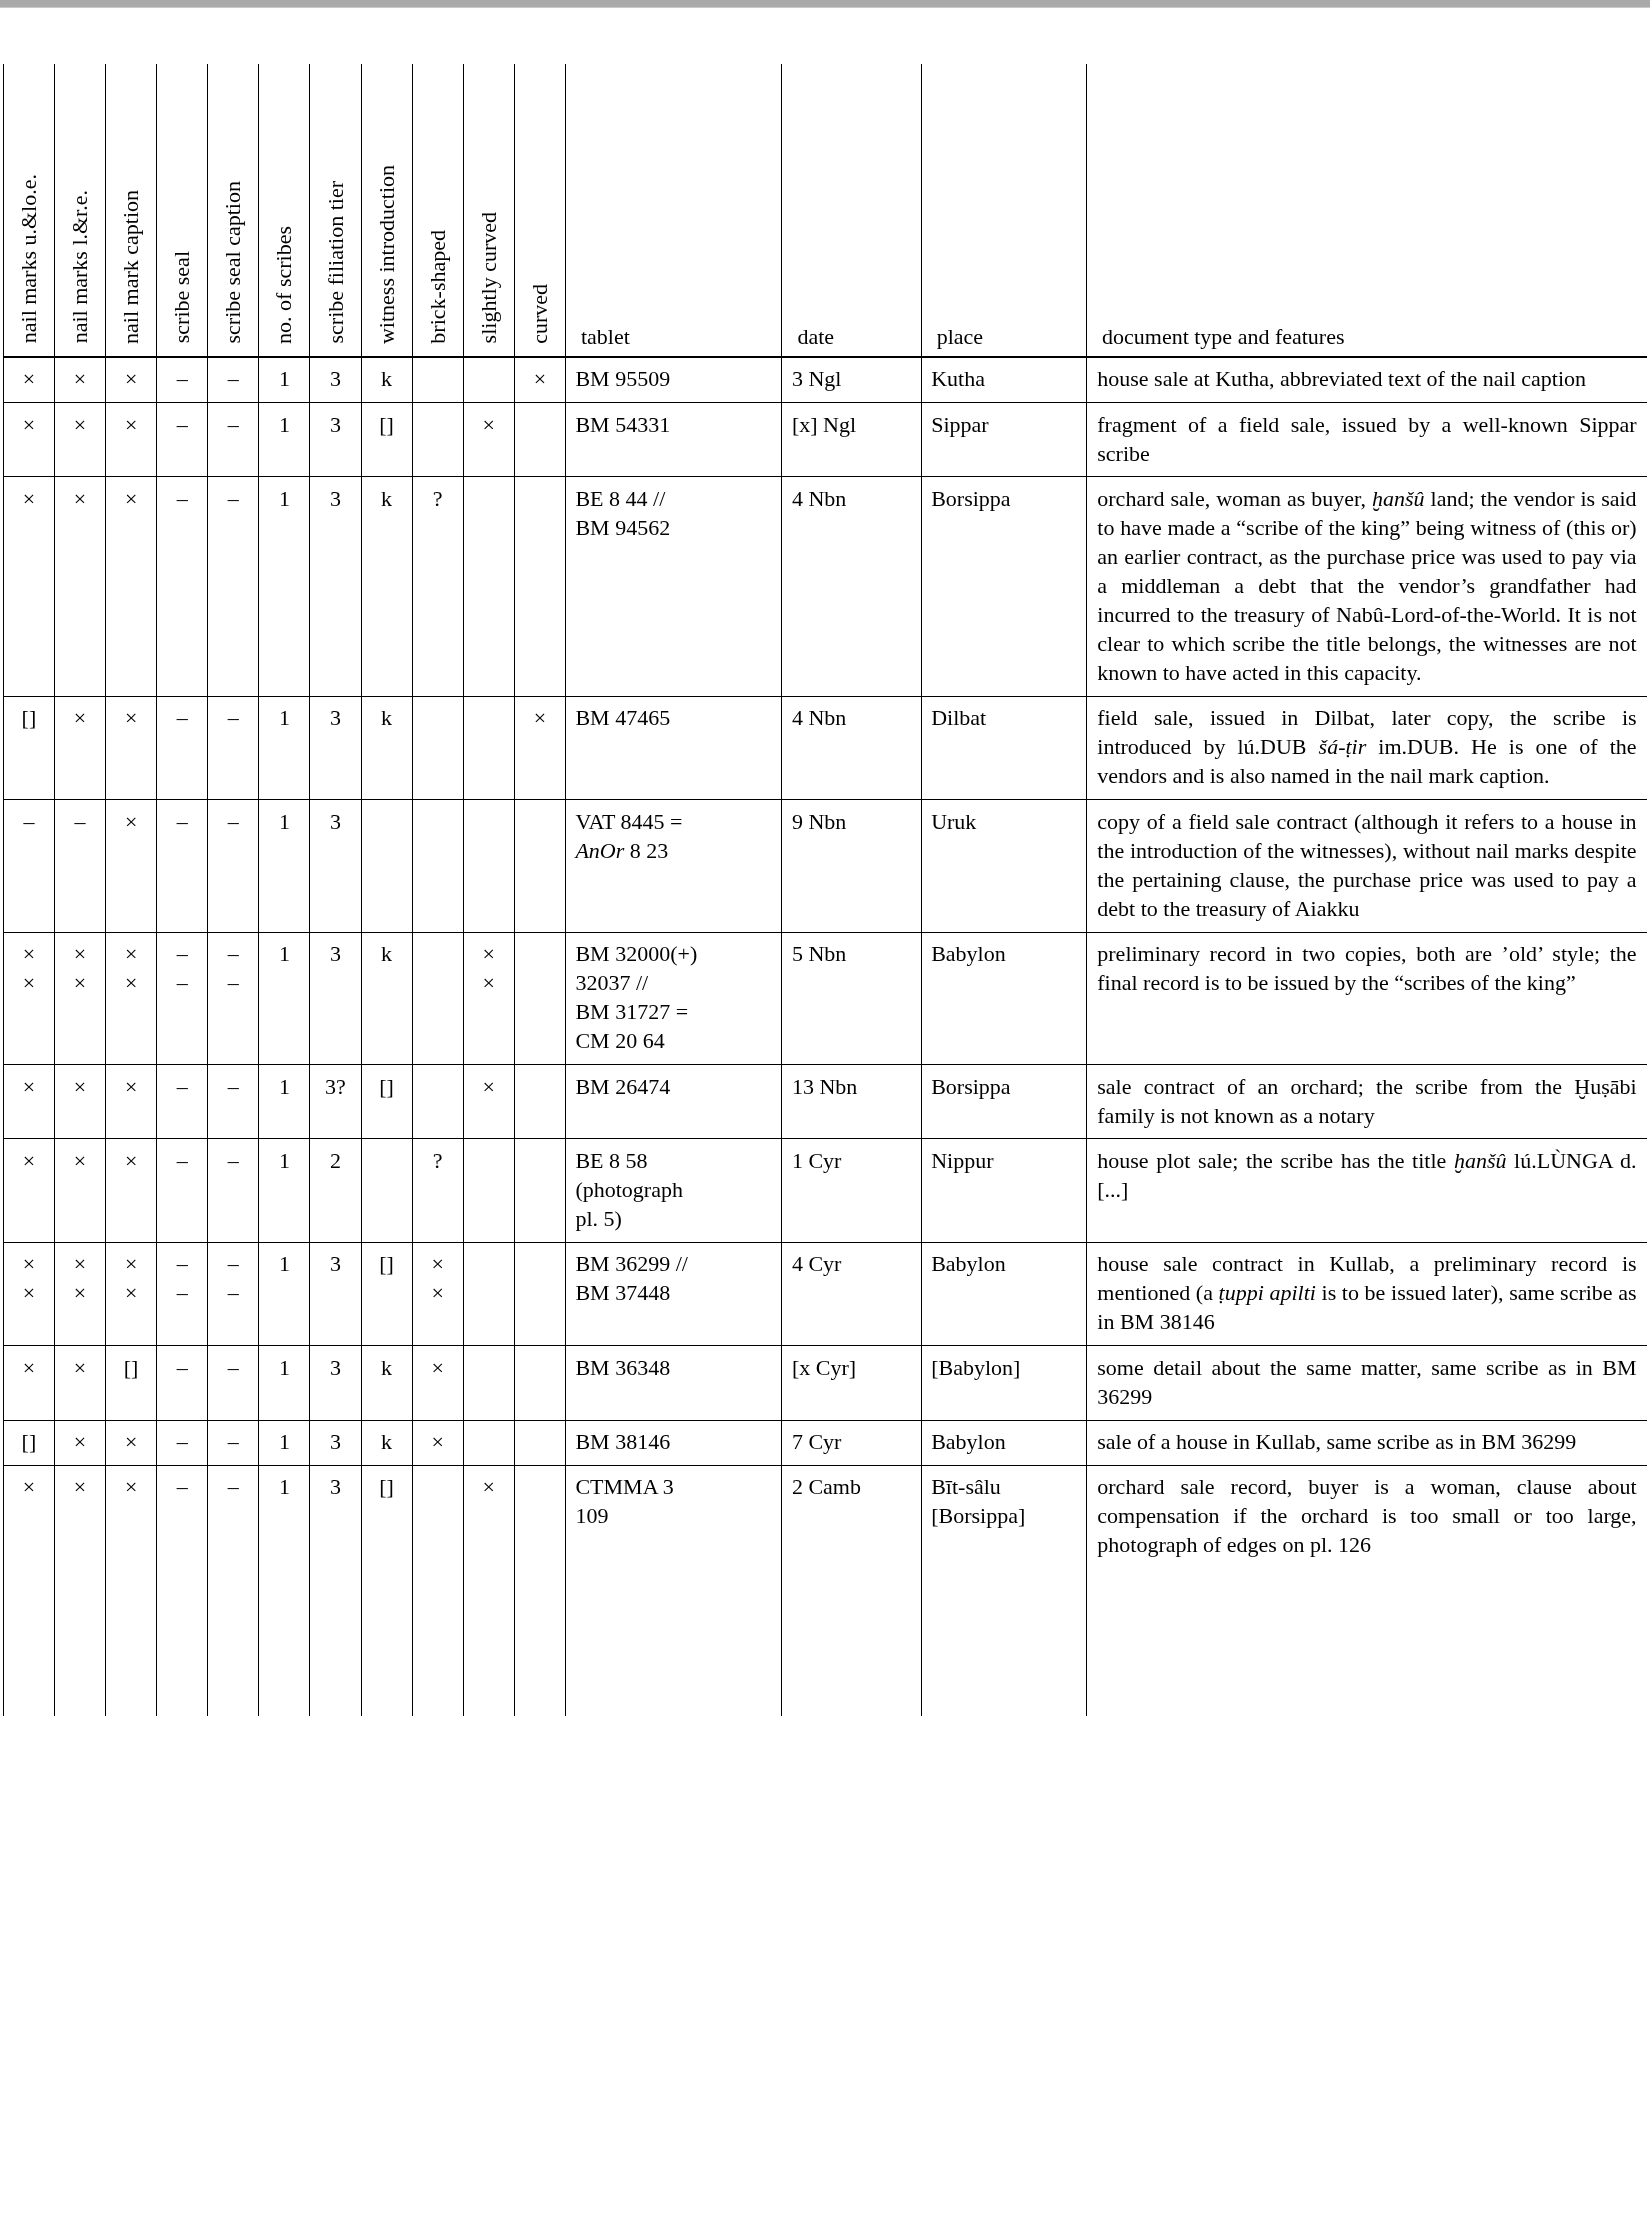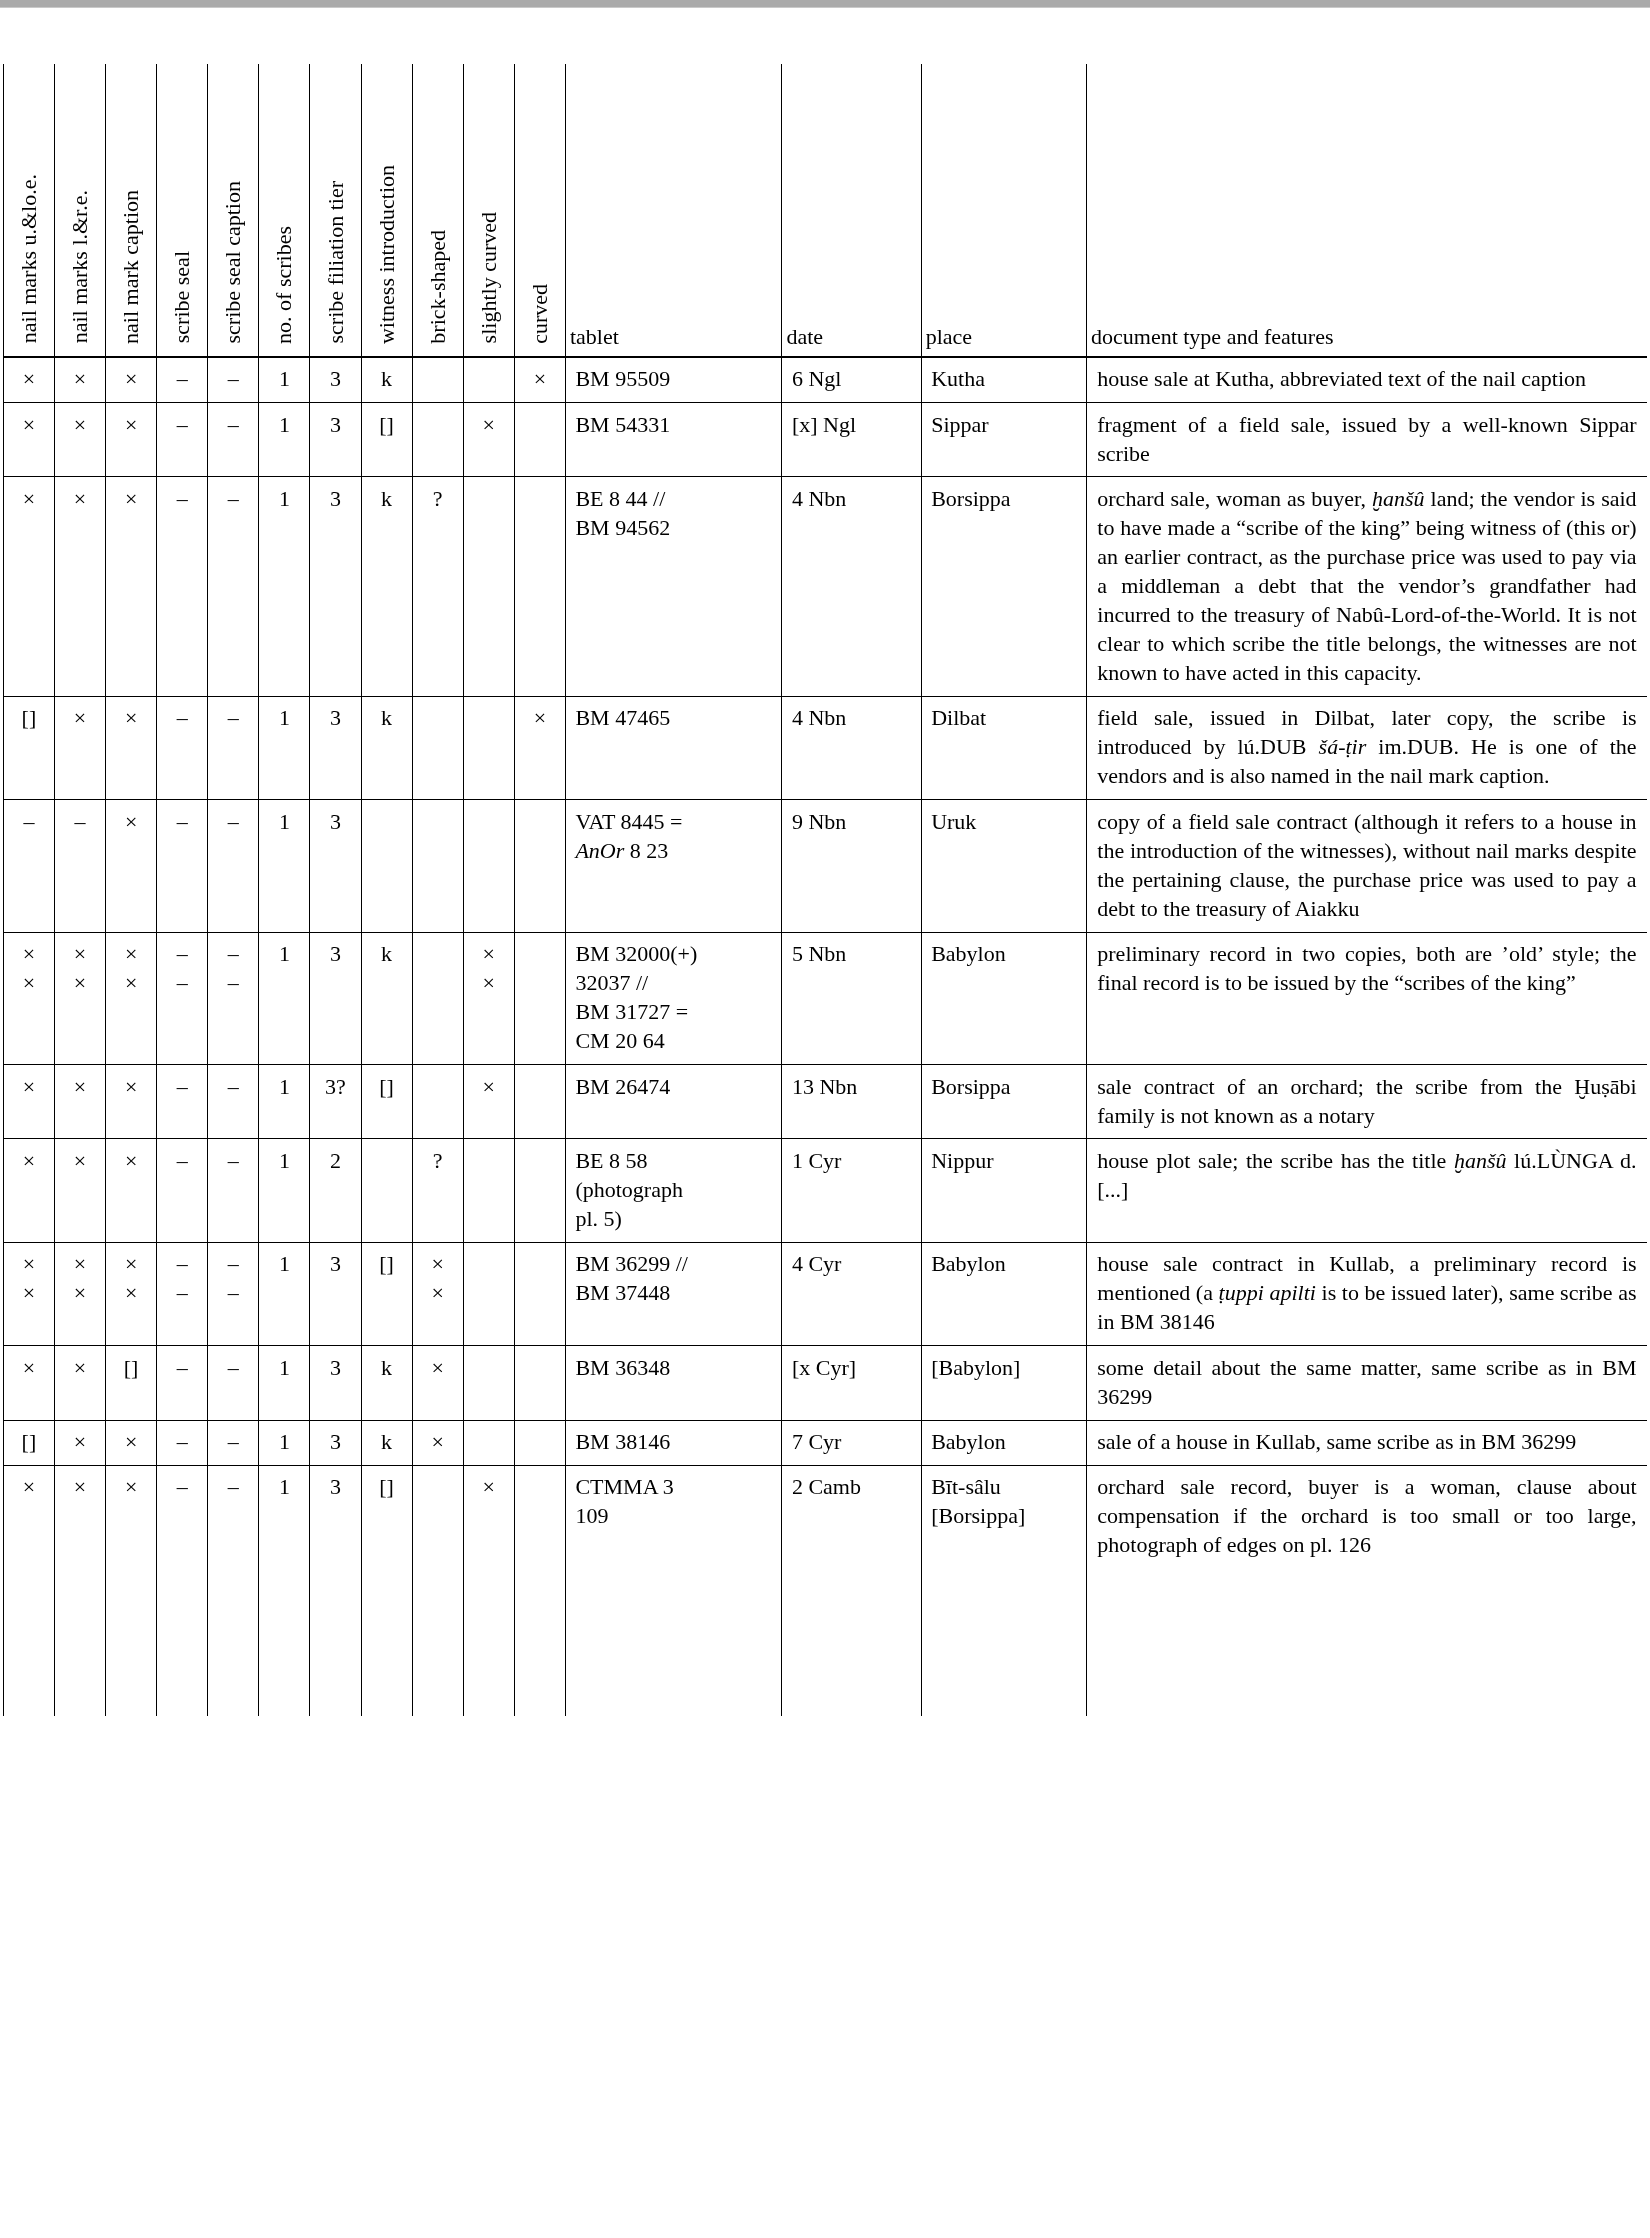--- a/index.html
+++ b/index.html
@@ -32,21 +32,21 @@
   }
   thead tr { height: 293px; }
   thead th {
     vertical-align: bottom;
     border-bottom: 2.9px solid #000;
     padding: 0 0 5.9px 0;
   }
   thead th.rot-th { text-align: center; }
   thead th.flat-th {
     text-align: left;
-    padding-left: 4px;
+    padding-left: 15px;
   }
   .rot {
     writing-mode: vertical-rl;
     transform: rotate(180deg);
     white-space: nowrap;
     display: inline-block;
     line-height: 1;
   }
   tbody td {
     border-top: 1.5px solid #000;
@@ -141,21 +141,21 @@
         <td class="mark-cell">
           <div>&nbsp;</div>
         </td>
         <td class="mark-cell">
           <div>&nbsp;</div>
         </td>
         <td class="mark-cell">
           <div>×</div>
         </td>
         <td class="tablet-cell">BM 95509</td>
-        <td class="date-cell">6 Ngl</td>
+        <td class="date-cell">3 Ngl</td>
         <td class="place-cell">Kutha</td>
         <td class="features-cell">house sale at Kutha, abbreviated text of the nail caption</td>
       </tr>
       <tr>
         <td class="mark-cell">
           <div>×</div>
         </td>
         <td class="mark-cell">
           <div>×</div>
         </td>

